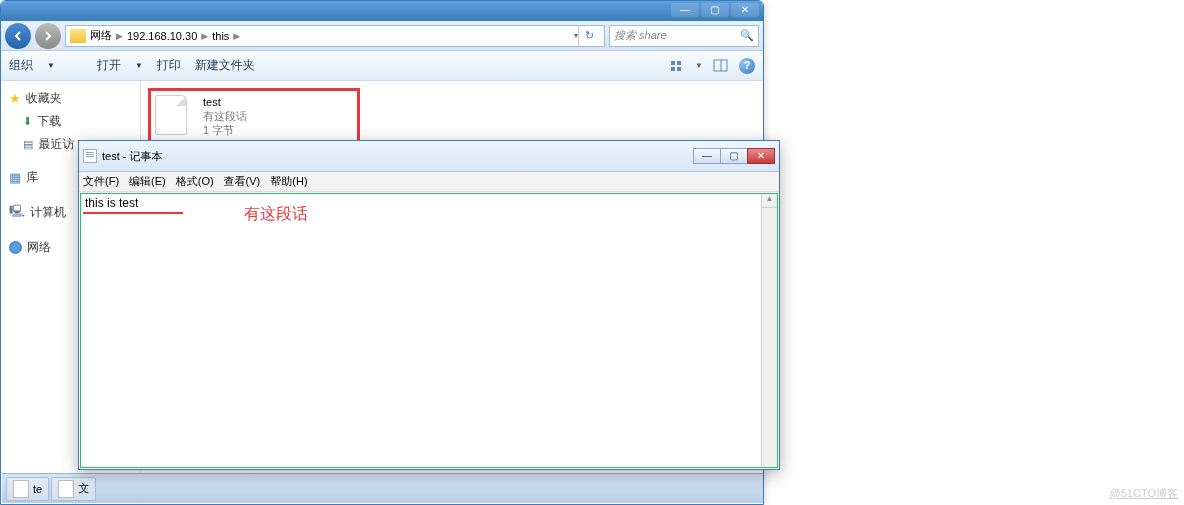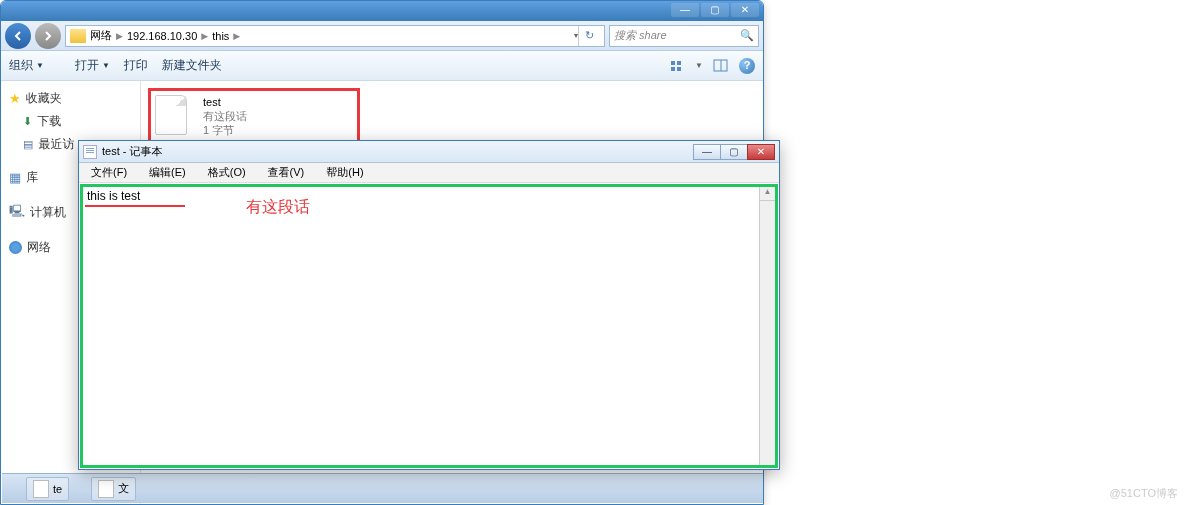--- a/index.html
+++ b/index.html
@@ -13,21 +13,21 @@
 .exp-navbar { height: 30px; background: linear-gradient(to bottom,#e8f1fb,#d6e5f5); display: flex; align-items: center; padding: 0 4px; gap: 4px; border-bottom: 1px solid #b8ccde; }
 .nav-btn { width: 26px; height: 26px; border-radius: 50%; background: linear-gradient(to bottom,#4a8dd4,#2862a8); color: #fff; display: flex; align-items: center; justify-content: center; font-size: 13px; }
 .nav-btn.grey { background: linear-gradient(to bottom,#bbb,#888); }
 .addr-bar { flex: 1; height: 22px; background: #fff; border: 1px solid #9db9d6; display: flex; align-items: center; padding: 0 4px; font-size: 11px; }
 .addr-bar .folder-ico { width: 16px; height: 14px; background: linear-gradient(to bottom,#ffe28a,#f0c23c); border-radius: 1px; margin-right: 4px; }
 .addr-bar .sep { color: #888; padding: 0 4px; font-size: 9px; }
 .addr-refresh { width: 22px; display: flex; align-items: center; justify-content: center; border-left: 1px solid #ccc; height: 100%; color: #4a7ab0; font-size: 11px; }
 .search-box { width: 150px; height: 22px; background: #fff; border: 1px solid #9db9d6; display: flex; align-items: center; padding: 0 4px; font-size: 11px; color: #888; font-style: italic; gap: 36px; }
 .search-box .mag { margin-left: auto; font-style: normal; color: #4a7ab0; font-size: 11px; }
 .exp-toolbar { height: 30px; background: linear-gradient(to bottom,#f7fbff,#e3edf7); display: flex; align-items: center; padding: 0 8px; gap: 14px; font-size: 12px; color: #1e395b; border-bottom: 1px solid #cdd9e6; }
-.exp-toolbar .tb-item { display: flex; align-items: center; gap: 3px; }
+.exp-toolbar .tb-item { display: flex; align-items: center; gap: 14px; }
 .exp-toolbar .dd { font-size: 8px; color: #1e395b; }
 .tb-right { margin-left: auto; display: flex; gap: 10px; align-items: center; color: #2a5a9a; font-size: 13px; }
 .tb-right .icn { width: 16px; height: 14px; display: inline-block; }
 .help-ico { width: 16px; height: 16px; border-radius: 50%; background: radial-gradient(circle at 30% 30%,#8cc3f5,#3a7cb8); color: #fff; text-align: center; line-height: 15px; font-size: 11px; font-weight: bold; }
 .exp-body { display: flex; height: calc(100% - 80px); position: relative; }
 .sidebar { width: 140px; background: #fff; border-right: 1px solid #e0e0e0; padding: 6px 4px; font-size: 12px; }
 .sb-group { margin-bottom: 10px; }
 .sb-title { display: flex; align-items: center; gap: 5px; padding: 3px 4px; color: #333; }
 .sb-child { display: flex; align-items: center; gap: 5px; padding: 3px 4px 3px 18px; color: #333; }
 .ico-star { color: #f5c518; font-size: 13px; }
@@ -41,38 +41,38 @@
 .file-item { display: flex; gap: 16px; padding: 4px; width: 210px; border: 2px solid #e8383d; position: relative; }
 .file-item::before { content:""; position:absolute; inset:-3px; border:2px solid #e8383d; pointer-events:none; }
 .file-ico { width: 32px; height: 40px; background: #fff; border: 1px solid #ccc; border-radius: 2px 6px 2px 2px; position: relative; }
 .file-ico::after { content:""; position:absolute; top:0; right:0; width:10px; height:10px; background:linear-gradient(135deg,transparent 50%,#ddd 50%); }
 .file-info { font-size: 11px; line-height: 14px; }
 .file-info .fname { color: #000; }
 .file-info .ftype, .file-info .fsize { color: #777; }
 
 
 .notepad { position: absolute; left: 78px; top: 140px; width: 702px; height: 330px; border: 1px solid #3a7cb8; background: #fff; box-shadow: 0 4px 16px rgba(0,0,0,.3); display: flex; flex-direction: column; }
-.np-titlebar { height: 22px; background: linear-gradient(to bottom,#eef5fd,#d9e7f5); display: flex; align-items: center; padding: 0 4px; font-size: 11px; border-bottom: 1px solid #b0c5da; }
+.np-titlebar { height: 31px; background: linear-gradient(to bottom,#eef5fd,#d9e7f5); display: flex; align-items: center; padding: 0 4px; font-size: 11px; border-bottom: 1px solid #b0c5da; }
 .np-ico { width: 14px; height: 14px; background: #fff; border: 1px solid #aac; margin-right: 5px; position: relative; }
 .np-ico::after { content:""; position:absolute; top:2px; left:2px; right:2px; height:1px; background:#8ac; box-shadow:0 2px #8ac,0 4px #8ac; }
 .np-ctrl { margin-left: auto; display: flex; }
 .np-ctrl div { width: 28px; height: 16px; border: 1px solid #8aa5c5; background: linear-gradient(to bottom,#f5faff,#d0e0f0); margin-left: -1px; text-align: center; font-size: 10px; line-height: 13px; color: #345; }
 .np-ctrl div.close { background: linear-gradient(to bottom,#e88a8a,#c73a3a); color: #fff; border-color: #a03030; }
-.np-menu { height: 20px; background: #f3f3f3; display: flex; align-items: center; padding: 0 12px; gap: 22px; font-size: 11px; border-bottom: 1px solid #ddd; }
-.np-body { flex: 1; position: relative; background: #fff; border: 3px solid #22c55e; margin: 1px; padding: 2px 4px; font-family: Consolas, monospace; font-size: 12px; overflow: hidden; }
+.np-menu { height: 20px; background: #f3f3f3; display: flex; align-items: center; padding: 0 4px; gap: 10px; font-size: 11px; border-bottom: 1px solid #ddd; }
+.np-body { flex: 1; position: relative; background: #fff; border: 1px solid #22c55e; margin: 1px; padding: 2px 4px; font-family: Consolas, monospace; font-size: 12px; overflow: hidden; }
 .np-scroll { position: absolute; right: 0; top: 0; bottom: 0; width: 16px; background: #f0f0f0; border-left: 1px solid #ccc; }
 .anno-line { position: absolute; width: 100px; height: 0; border-top: 2px solid #e8383d; }
 .anno-text { position: absolute; color: #e8383d; font-family: KaiTi, serif; font-size: 16px; margin-left: 45px; }
 
 
 .taskbar { position: absolute; left: 1px; bottom: 1px; width: 762px; height: 30px; background: linear-gradient(to bottom,#d8e6f5,#b8cde5); border-top: 1px solid #9ab5d0; display: flex; align-items: center; padding: 0 4px; gap: 2px; }
-.task-item { height: 24px; padding: 0 6px; background: rgba(255,255,255,.35); border: 1px solid #a5bdd8; border-radius: 2px; display: flex; align-items: center; gap: 4px; font-size: 11px; margin-left: 20px; }
+.task-item { height: 24px; padding: 0 6px; background: rgba(255,255,255,.35); border: 1px solid #a5bdd8; border-radius: 2px; display: flex; align-items: center; gap: 4px; font-size: 11px; }
 .task-ico { width: 16px; height: 18px; background: #fff; border: 1px solid #bbb; }
 
-.watermark { position: absolute; right: 6px; bottom: 4px; font-size: 11px; color: #ccc; }
+.watermark { position: absolute; right: 6px; bottom: 4px; font-size: 11px; color: #ccc; text-decoration: underline; }
 </style>
 </head>
 <body>
 
 <div class="explorer">
   <div class="exp-titlebar">
     <div class="exp-ctrl">
       <div>—</div>
       <div>▢</div>
       <div>✕</div>

